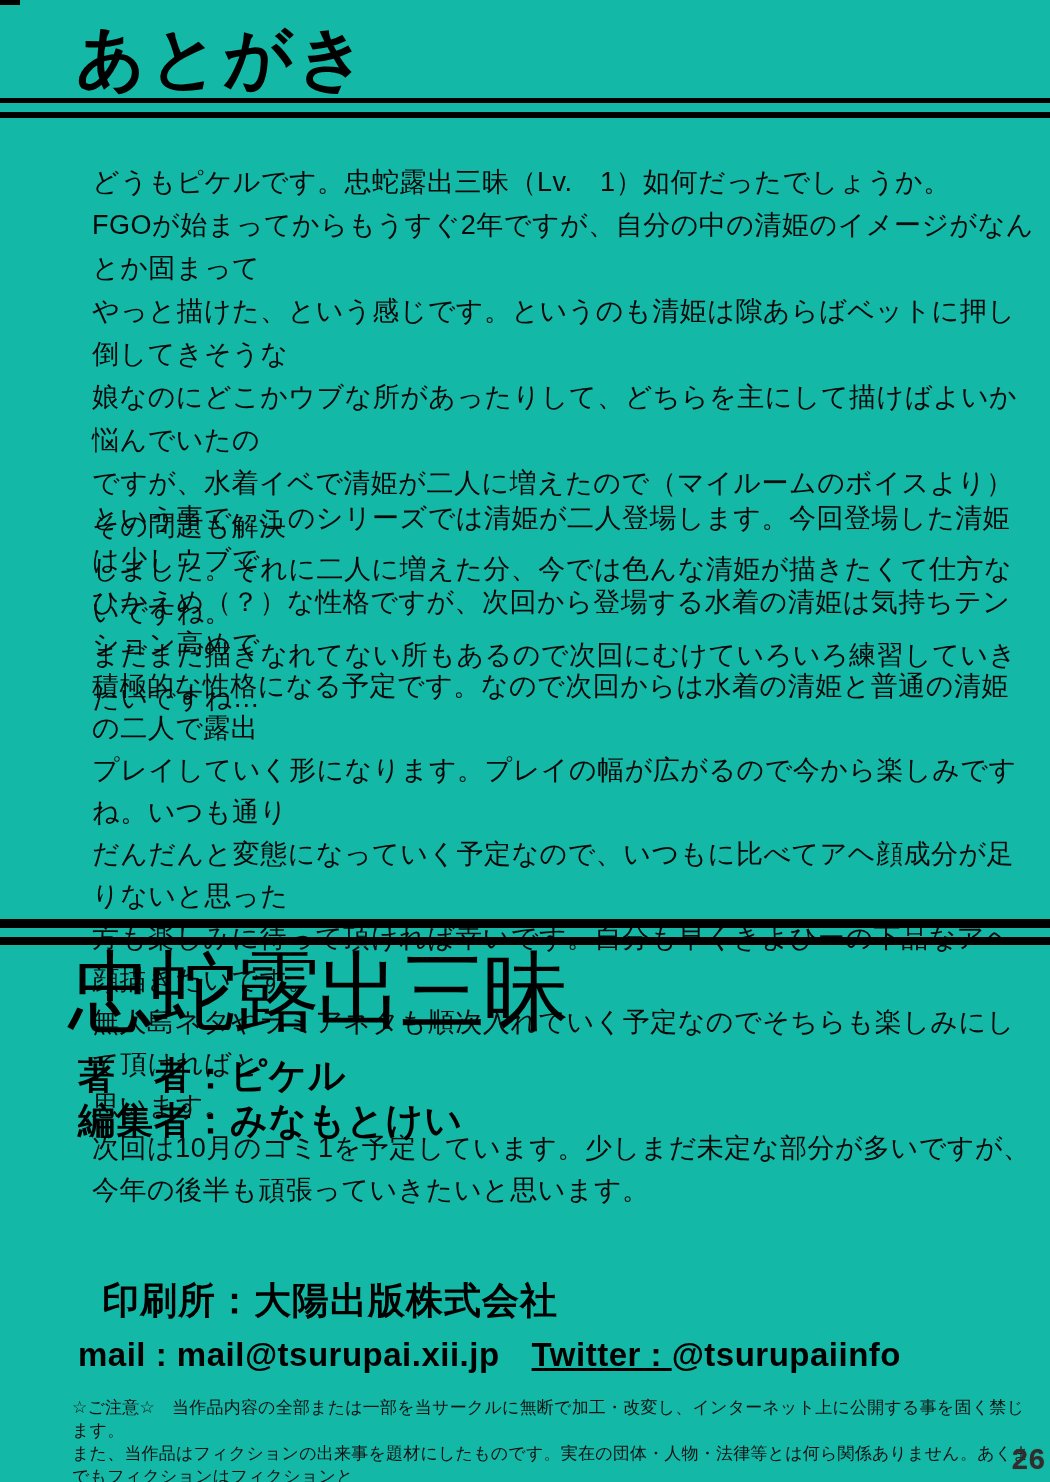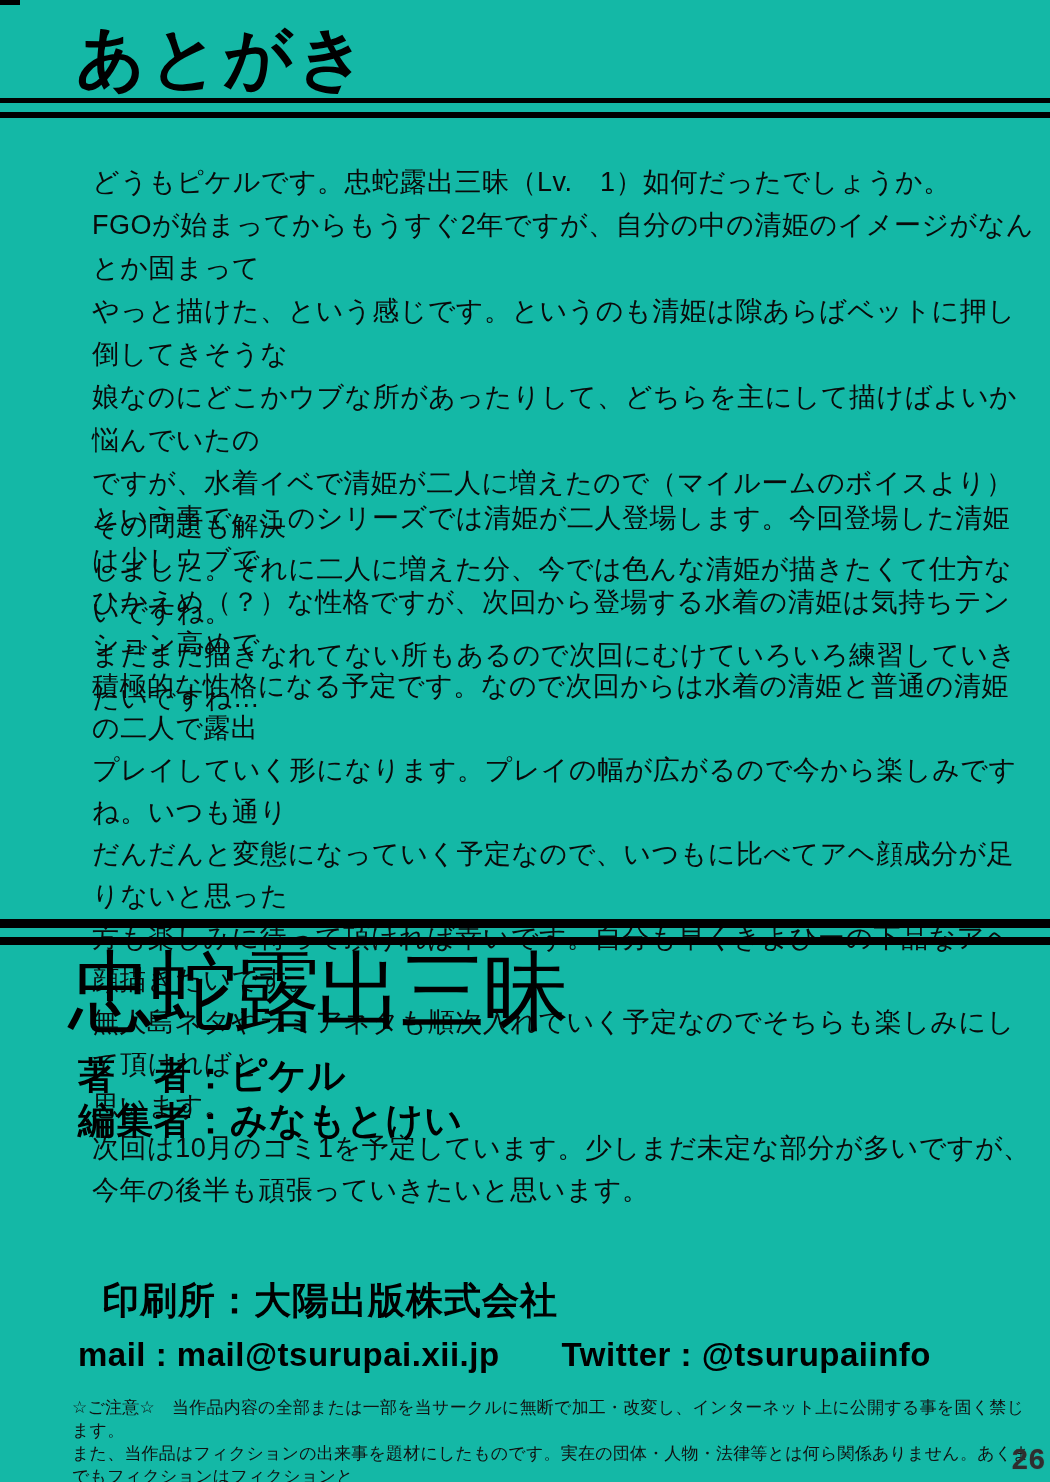--- a/index.html
+++ b/index.html
@@ -86,21 +86,21 @@
   .publication { top: 1176px; }
   .printer     { top: 1278px; margin-left: 24px; }
   .contact {
     position: absolute;
     left: 78px; top: 1336px;
     font-size: 33px;
     font-weight: bold;
     letter-spacing: 0.5px;
     color: #000;
   }
-  .contact .twitter-label { margin-left: 62px; }
+  .contact .twitter-label { margin-left: 32px; text-decoration: underline; }
   .credit-line { white-space: pre; }
   
   .notice {
     position: absolute;
     left: 72px; top: 1396px;
     width: 965px;
     margin: 0;
     font-size: 17px;
     line-height: 23px;
     letter-spacing: 0.2px;

